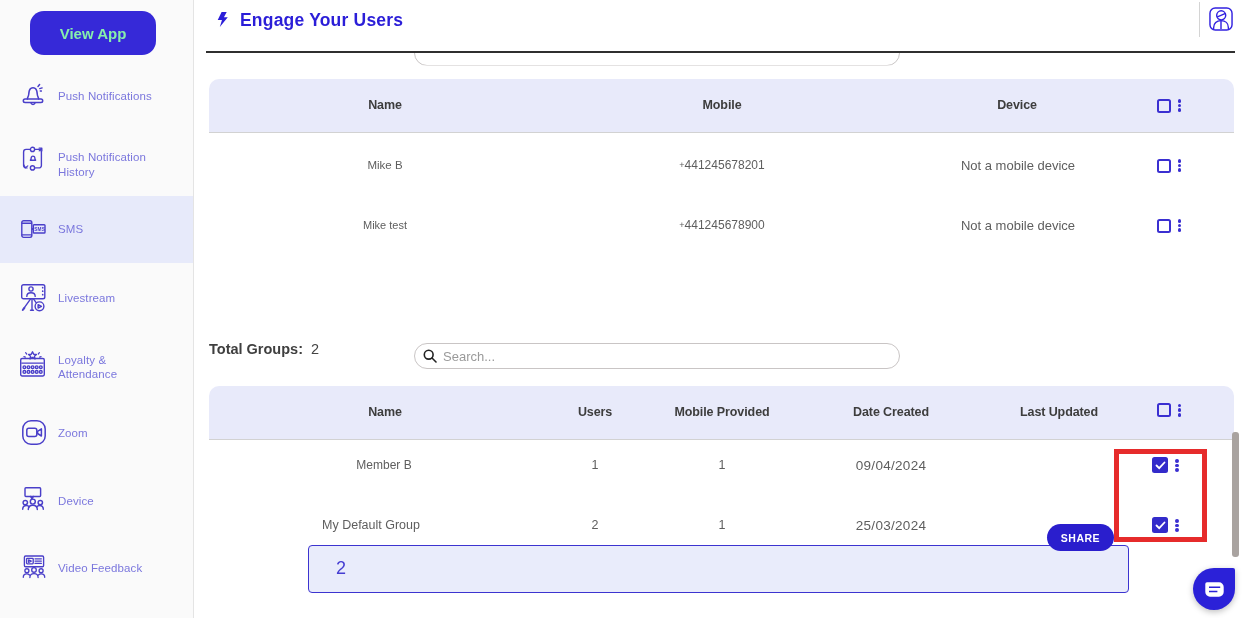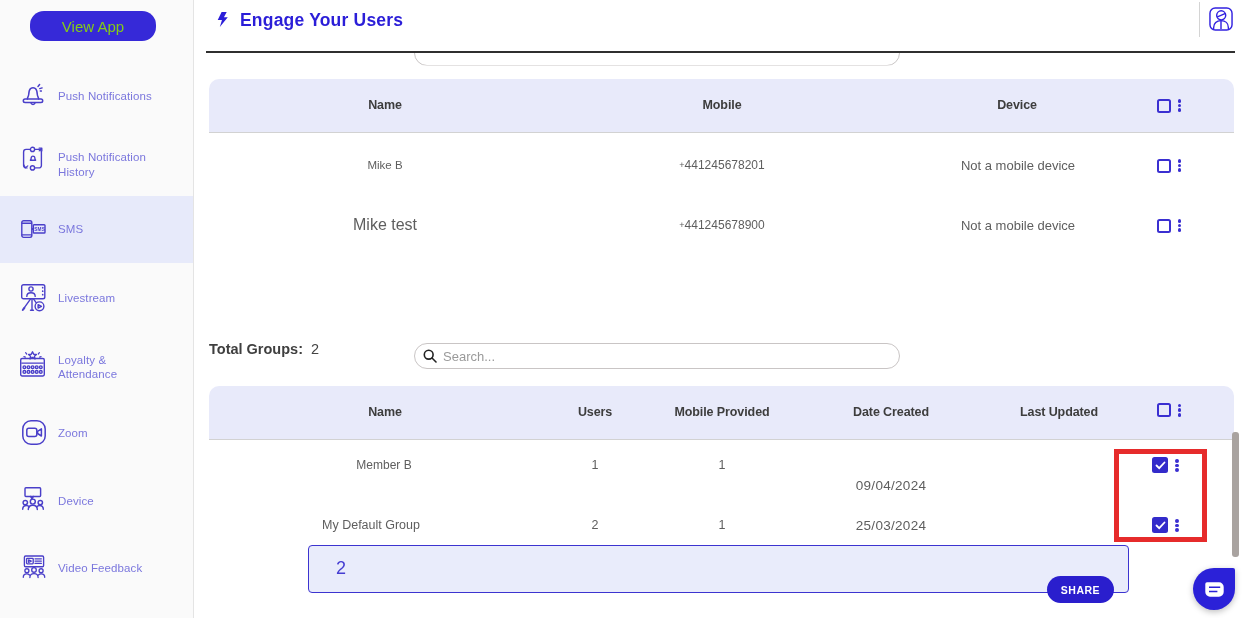--- a/index.html
+++ b/index.html
@@ -4,22 +4,22 @@
 <style>
   * { margin:0; padding:0; box-sizing:border-box; }
   html,body { width:1251px; height:618px; overflow:hidden; background:#fff;
     font-family:"Liberation Sans", sans-serif; position:relative; }
   .abs { position:absolute; }
   .ctr { display:flex; align-items:center; justify-content:center; }
   svg { display:block; }
   
   #sidebar { left:0; top:0; width:194px; height:618px; background:#fafafa;
     border-right:1px solid #e4e4e4; }
-  .viewapp { left:30px; top:11px; width:126px; height:30px; border-radius:14px;
-    background:#3629d8; color:#84cc16; font-size:15px; font-weight:normal; }
+  .viewapp { left:30px; top:11px; width:126px; height:44px; border-radius:14px;
+    background:#3629d8; color:#86efac; font-size:15px; font-weight:bold; }
   .mitem { left:0; width:194px; color:#7b77dd; font-size:11.5px; letter-spacing:0.1px; }
   .mitem .ic { position:absolute; left:21px; }
   .mitem .lbl { position:absolute; left:58px; line-height:14.5px; }
   #sms-active { left:0; top:196px; width:193px; height:67px; background:#e7eafa; }
   
   #hline { left:206px; top:51px; width:1029px; height:2px; background:#2f2f2f; }
   #title { left:240px; top:10px; font-size:17.5px; font-weight:bold; color:#2b1ed8;
     letter-spacing:0.2px; }
   #vsep { left:1199px; top:2px; width:1px; height:35px; background:#d4d4d4; }
   
@@ -36,21 +36,21 @@
   .cb { position:absolute; width:14px; height:14px; border:2px solid #3a2fd1;
     border-radius:2.5px; background:transparent; }
   .cbf { position:absolute; width:16px; height:16px; border-radius:2.5px;
     background:#332bca; color:#fff; }
   .kebab { position:absolute; width:4px; }
   .kebab i { display:block; width:3.8px; height:3.8px; border-radius:50%;
     background:#3a2fd1; margin:0 0 0.9px 0; }
   
   #sharebar { left:308px; top:545px; width:821px; height:48px; background:#e9ecfb;
     border:1.6px solid #3c34d0; border-radius:4px; }
-  #sharebtn { left:1047px; top:576px; width:67px; height:27px; border-radius:13.5px;
+  #sharebtn { left:1047px; top:524px; width:67px; height:27px; border-radius:13.5px;
     background:#2a1ecd; color:#fff; font-size:10.5px; font-weight:bold;
     letter-spacing:0.5px; }
   
   #redrect { left:1114px; top:449px; width:93px; height:93px;
     border:5px solid #e62b2b; }
   
   #thumb { left:1232px; top:432px; width:6.5px; height:125px; background:#a9a3a0;
     border-radius:3px; }
   
   #chat { left:1193px; top:568px; width:42px; height:42px; background:#2b21d8;
@@ -207,21 +207,21 @@
 <div class="td abs" style="left:385px;top:165px;font-size:11.5px;">Mike B</div>
 <div class="td abs" style="left:722px;top:165px;font-size:12px;"><span style="font-size:9px;vertical-align:1px;">+</span>441245678201</div>
 <div class="td abs" style="left:1018px;top:165px;font-size:13px;">Not a mobile device</div>
 <div class="cb abs" style="left:1157px;top:158.5px;"></div>
 <div class="kebab abs" style="left:1177.5px;top:159px;">
     <i></i>
     <i></i>
     <i></i>
   </div>
 
-<div class="td abs" style="left:385px;top:225px;font-size:16px;">Mike test</div>
+<div class="td abs" style="left:385px;top:225px;font-size:11px;">Mike test</div>
 <div class="td abs" style="left:722px;top:225px;font-size:12px;"><span style="font-size:9px;vertical-align:1px;">+</span>441245678900</div>
 <div class="td abs" style="left:1018px;top:225px;font-size:13px;">Not a mobile device</div>
 <div class="cb abs" style="left:1157px;top:218.5px;"></div>
 <div class="kebab abs" style="left:1177.5px;top:219px;">
     <i></i>
     <i></i>
     <i></i>
   </div>
 
 <div class="abs" style="left:209px;top:341px;font-size:14.5px;font-weight:bold;color:#3f3f3f;">Total Groups:&nbsp; <span style="font-weight:normal;color:#444;">2</span></div>
@@ -242,21 +242,21 @@
 <div class="cb abs" style="left:1157px;top:403px;"></div>
 <div class="kebab abs" style="left:1177.5px;top:403.5px;">
     <i></i>
     <i></i>
     <i></i>
   </div>
 
 <div class="td abs" style="left:384px;top:465px;font-size:12px;">Member B</div>
 <div class="td abs" style="left:595px;top:465px;">1</div>
 <div class="td abs" style="left:722px;top:465px;">1</div>
-<div class="td abs" style="left:891px;top:465px;font-size:13.5px;letter-spacing:0.3px;margin-top:20px;">09/04/2024</div>
+<div class="td abs" style="left:891px;top:465px;font-size:13.5px;letter-spacing:0.3px;">09/04/2024</div>
 <div class="cbf abs ctr" style="left:1152px;top:457px;">
   <svg width="11" height="11" viewBox="0 0 11 11">
       <path d="M1.5 5.5 L4.2 8.2 L9.5 2.5" stroke="#fff" stroke-width="1.8" fill="none" stroke-linecap="round"></path>
     </svg>
 </div>
 <div class="kebab abs" style="left:1175px;top:459px;">
     <i></i>
     <i></i>
     <i></i>
   </div>

